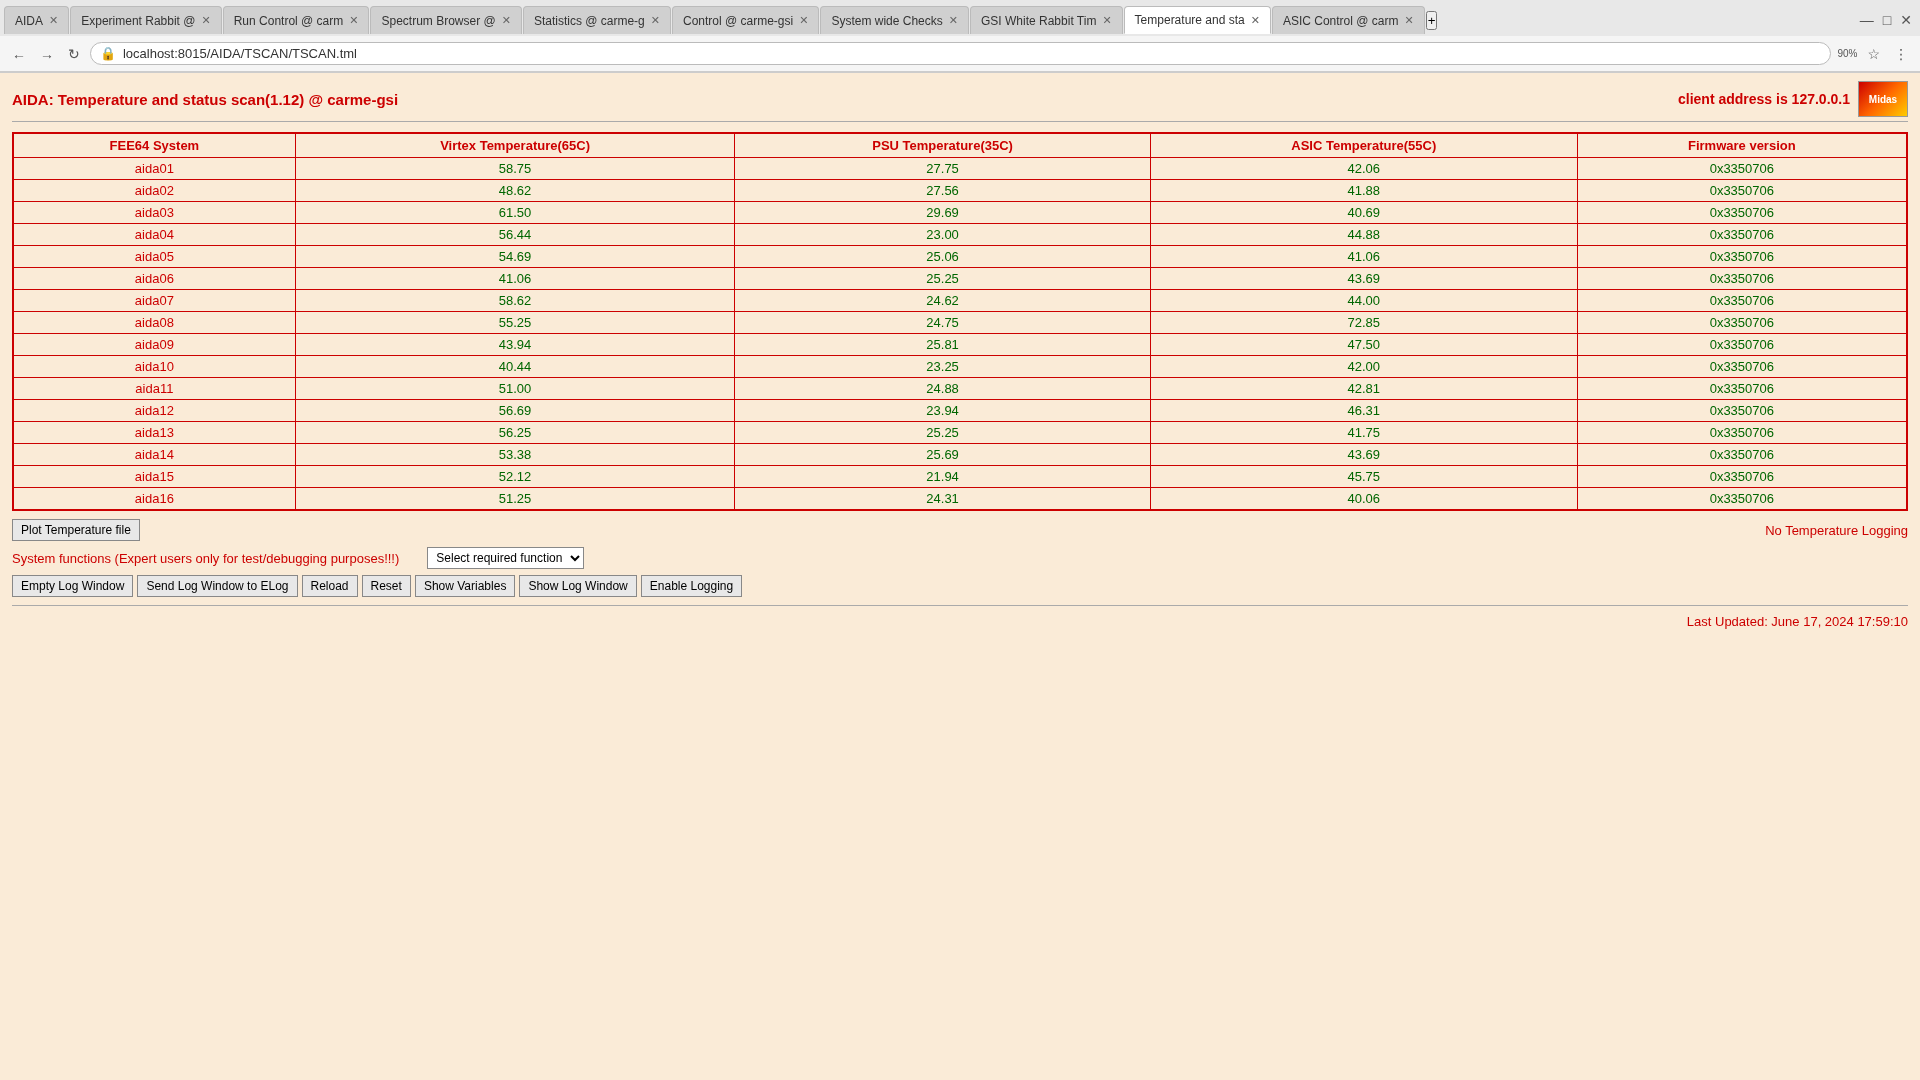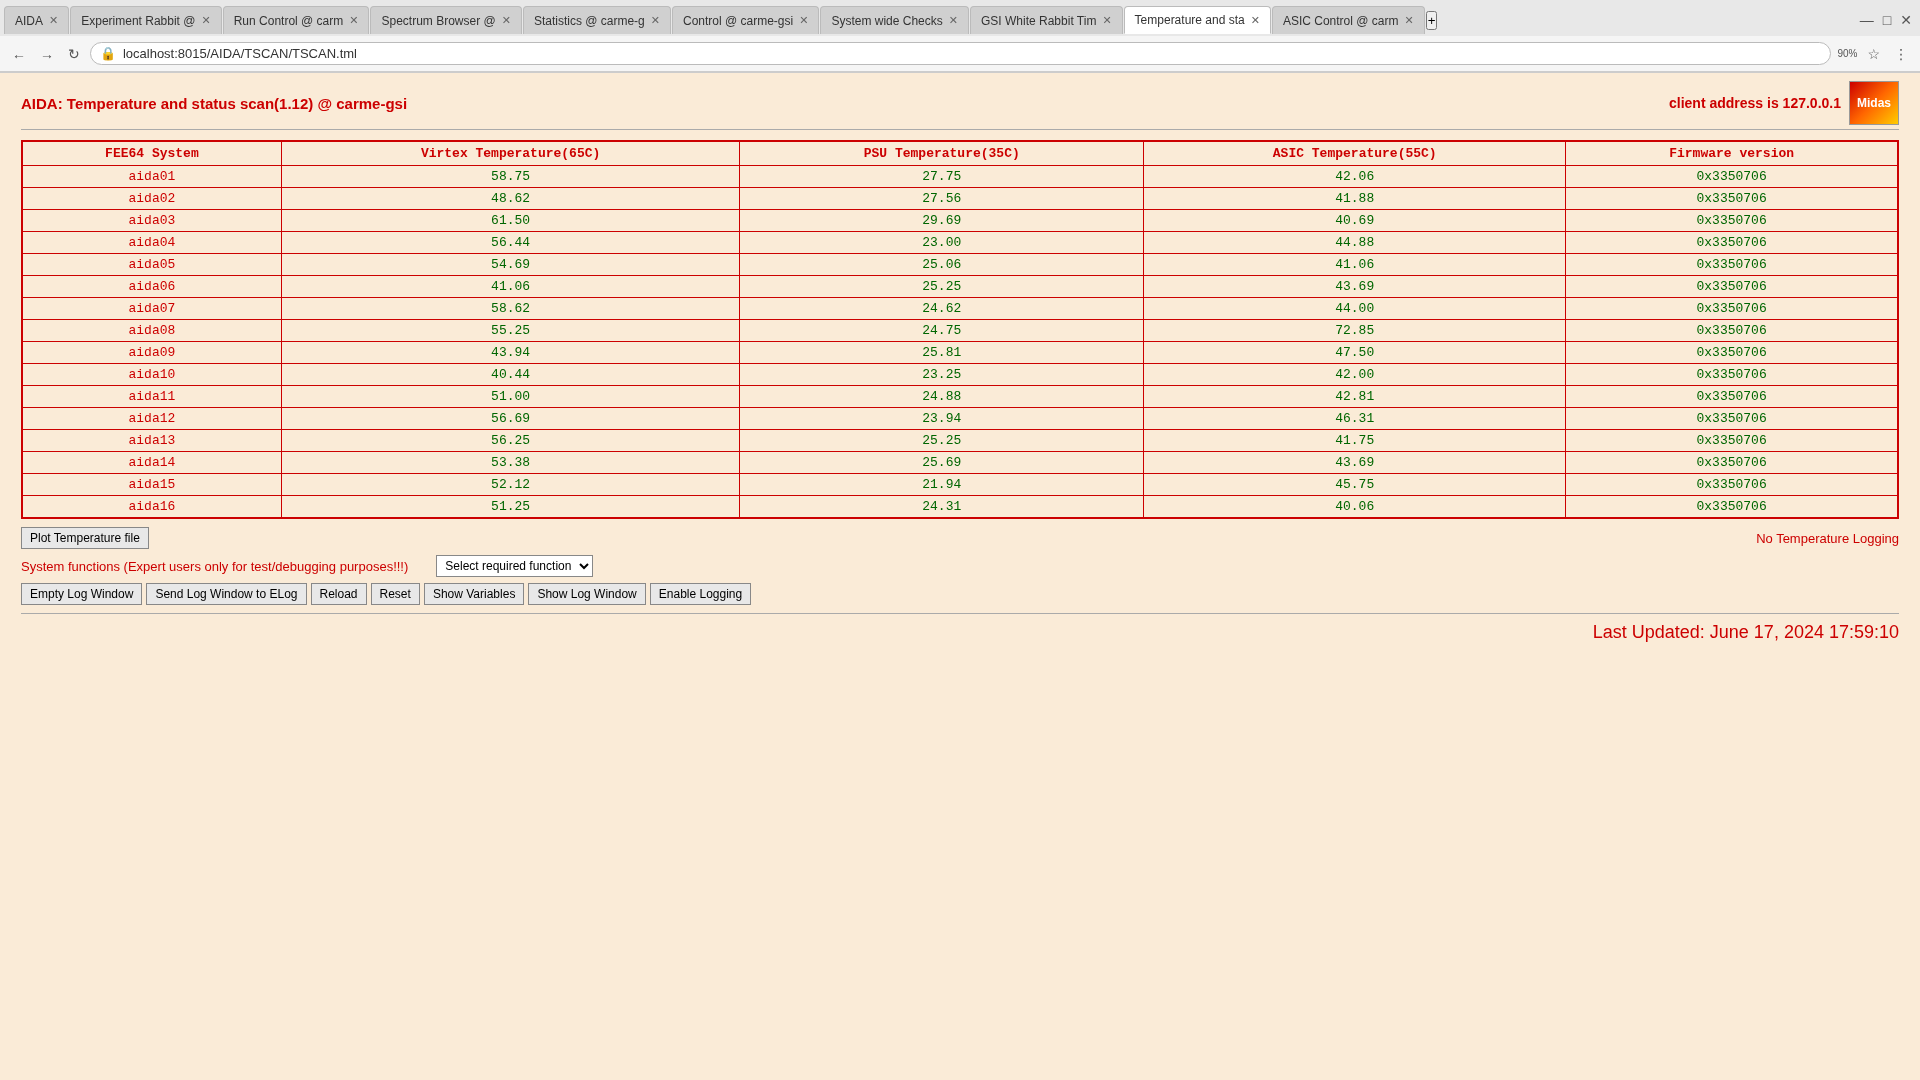--- a/index.html
+++ b/index.html
@@ -73,53 +73,52 @@
       padding: 3px 10px;
       font-size: 13px;
       gap: 6px;
     }
     .url-text { flex: 1; color: #333; font-size: 13px; }
     .zoom-info { font-size: 10px; color: #555; }
 
     
     .page-content {
       background: #faebd7;
-      padding: 8px 21px;
+      padding: 8px 12px;
       min-height: 600px;
     }
     .page-title {
       color: #cc0000;
       font-weight: bold;
       font-size: 15px;
     }
     .client-addr {
       color: #cc0000;
       font-weight: bold;
       font-size: 14px;
     }
     .logo-box {
       width: 50px;
-      height: 44px;
+      height: 36px;
       background: linear-gradient(135deg, #cc0000 0%, #ff6600 50%, #ffcc00 100%);
       border: 1px solid #999;
       display: flex;
       align-items: center;
       justify-content: center;
       color: white;
-      font-size: 12px;
+      font-size: 10px;
       font-weight: bold;
     }
 
     
     .data-table {
       width: 100%;
       border-collapse: collapse;
       border: 2px solid #cc0000;
       margin-bottom: 8px;
-      font-family: Liberation Mono, monospace;
     }
     .data-table th {
       background: #faebd7;
       color: #cc0000;
       border: 1px solid #cc0000;
       padding: 4px 8px;
       text-align: center;
       font-weight: bold;
       font-size: 13px;
     }
@@ -182,21 +181,21 @@
       padding: 3px 8px;
       border: 1px solid #888;
       background: #e8e8e8;
       cursor: pointer;
       font-size: 12px;
     }
 
     .last-updated {
       text-align: right;
       color: #cc0000;
-      font-size: 18px;
+      font-size: 13px;
       margin-top: 8px;
     }
 
     .divider {
       border: none;
       border-top: 1px solid #aaa;
       margin: 8px 0;
     }
     .top-divider {
       border: none;

